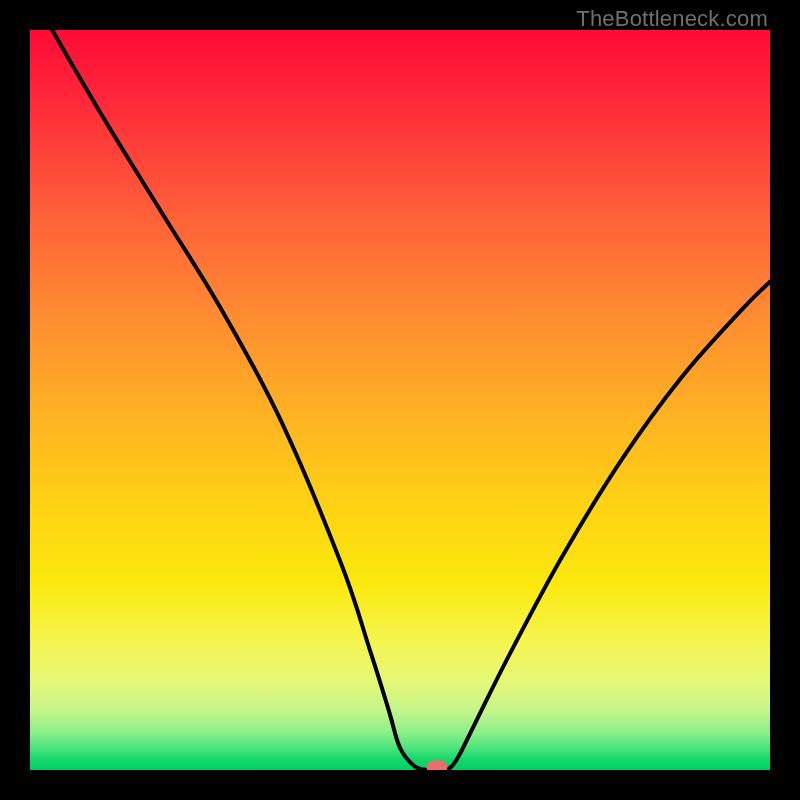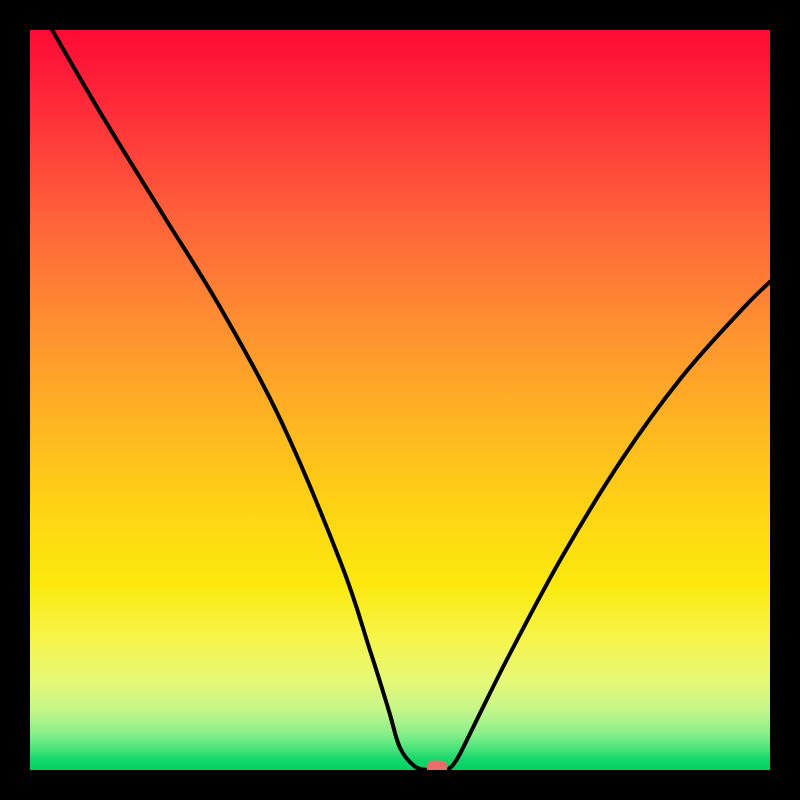--- a/index.html
+++ b/index.html
@@ -69,20 +69,21 @@
     border-radius: 7px;
     background: #e86f6e;
     transform: translate(-50%, -50%);
   }
 </style>
 </head>
 <body>
 
 <div class="stage">
 
+  <div class="watermark">TheBottleneck.com</div>
 
   <div class="plot">
     <div class="gradient-main"></div>
 
     <svg class="curve-svg" viewBox="0 0 740 740" preserveAspectRatio="none">
       <path d="M 22.2 0.0 C 31.5 16.0, 54.0 55.5, 74.0 88.8 C 94.0 122.1, 111.9 150.4, 133.2 185.0 C 154.5 219.6, 171.1 243.9, 192.4 281.2 C 213.7 318.5, 230.3 346.9, 251.6 392.2 C 272.9 437.5, 294.8 491.5, 310.8 532.8 C 326.8 574.1, 331.7 595.0, 340.4 621.6 C 349.1 648.2, 353.6 663.5, 358.9 680.8 C 364.2 698.1, 365.3 707.8, 370.0 717.8 C 374.7 727.8, 379.5 732.3, 384.8 736.3 C 390.1 740.3, 394.3 739.3, 399.6 740.0 C 404.9 740.7, 410.4 740.7, 414.4 740.0 C 418.4 739.3, 419.1 739.0, 421.8 736.3 C 424.5 733.6, 425.2 732.5, 429.2 725.2 C 433.2 717.9, 434.7 714.2, 444.0 695.6 C 453.3 677.0, 465.0 652.2, 481.0 621.6 C 497.0 591.0, 512.8 560.0, 532.8 525.4 C 552.8 490.8, 570.7 461.2, 592.0 429.2 C 613.3 397.2, 629.9 374.4, 651.2 347.8 C 672.5 321.2, 694.4 298.5, 710.4 281.2 C 726.4 263.9, 734.7 256.9, 740.0 251.6" fill="none" stroke="#000" stroke-width="4" stroke-linejoin="round" stroke-linecap="round"></path>
     </svg>
 
     <div class="marker" style="left:407.0px; top:737.0px; background:#e86f6e;"></div>
   </div>

